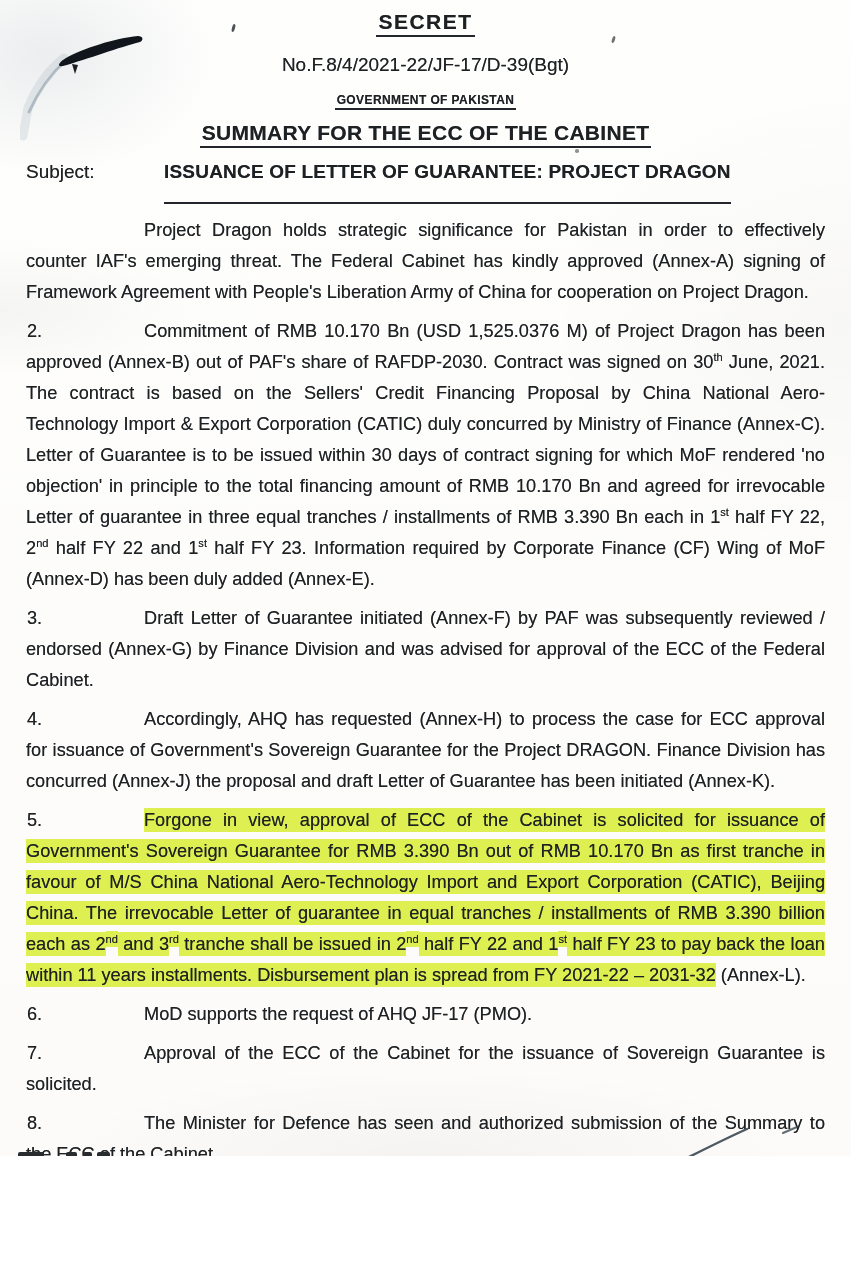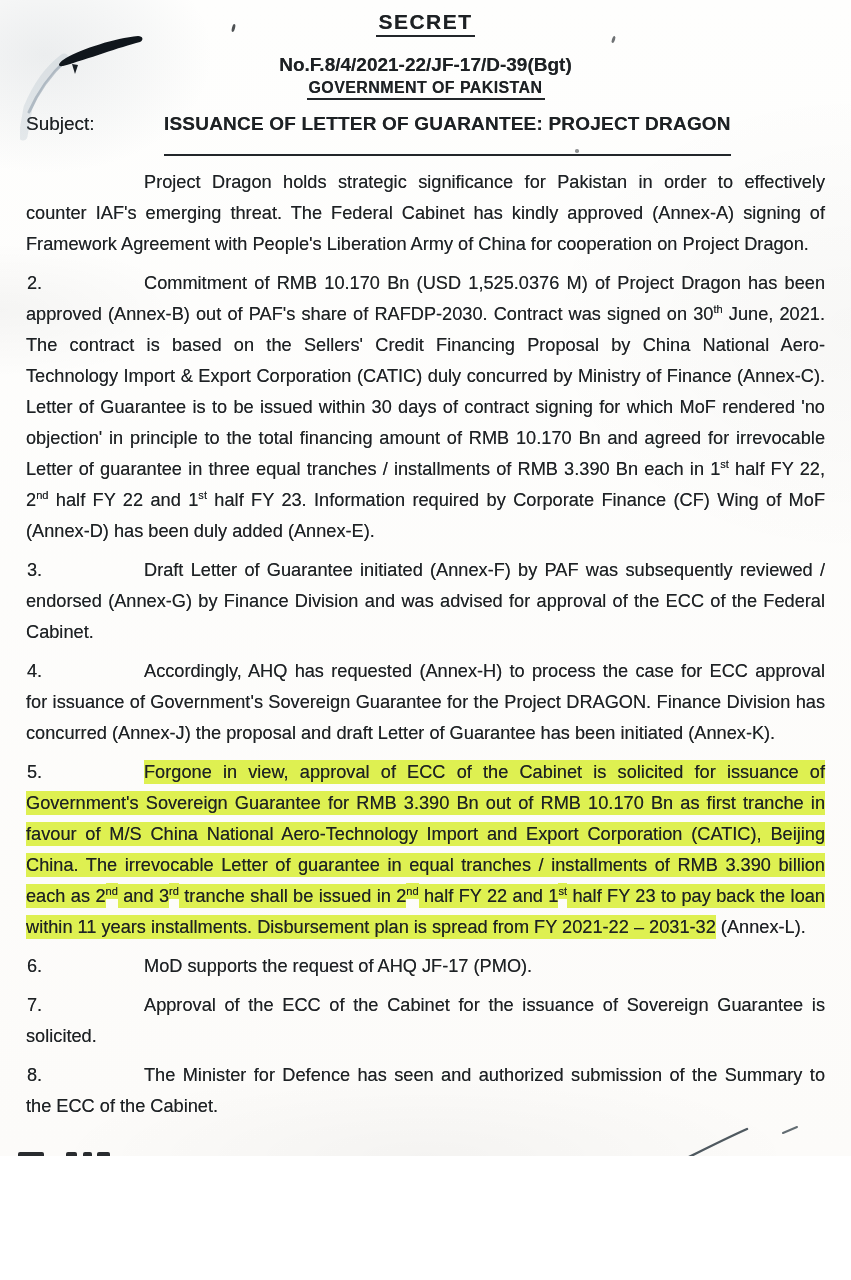--- a/index.html
+++ b/index.html
@@ -17,22 +17,22 @@
       radial-gradient(ellipse 420px 320px at 100% 28%, rgba(0,0,0,.022), transparent 75%),
       radial-gradient(ellipse 500px 120px at 50% 100%, rgba(0,0,0,.03), transparent 75%),
       linear-gradient(#fcfcfb,#faf9f7);
     filter:blur(0.32px) contrast(1.02);
   }
   .txt{text-shadow:0 0 .6px rgba(10,12,14,.6);}
   
   .hdr{text-align:center;}
   .u{border-bottom:2.5px solid #24282c;display:inline-block;padding:0 2px 1px 2px;}
   .secret{margin-top:10px;font-size:21px;font-weight:700;letter-spacing:1.5px;}
-  .refno{margin-top:17px;font-size:19px;font-weight:700;}
-  .org1{margin-top:3px;font-size:16px;font-weight:700;letter-spacing:.4px;}
+  .refno{margin-top:17px;font-size:19px;font-weight:400;}
+  .org1{margin-top:17px;font-size:12px;font-weight:700;letter-spacing:.4px;}
   .org2{margin-top:4px;font-size:20px;font-weight:700;letter-spacing:.4px;}
   .dtitle{margin-top:11px;font-size:21px;font-weight:700;letter-spacing:.3px;}
   
   .subject-row{margin-top:13px;display:flex;align-items:flex-start;font-size:19px;gap:20px;}
   .subject-label{width:118px;flex:0 0 118px;font-weight:400;}
   .subject-text{font-weight:700;border-bottom:2.5px solid #24282c;padding-bottom:19px;letter-spacing:.2px;}
   
   .paras{margin-top:11px;font-size:18.2px;line-height:31px;}
   .para{position:relative;margin-bottom:8px;}
   .pnum{position:absolute;left:1px;top:0;}
@@ -66,20 +66,21 @@
 
   <div class="speck" style="left:232px;top:24px;width:3px;height:8px;transform:rotate(14deg);opacity:.8;"></div>
   <div class="speck" style="left:612px;top:36px;width:3px;height:7px;transform:rotate(18deg);opacity:.65;"></div>
   <div class="speck" style="left:575px;top:149px;width:4px;height:4px;opacity:.5;"></div>
   <div class="speck" style="left:420px;top:16px;width:2px;height:5px;opacity:.4;"></div>
 
   <header class="hdr txt">
     <div class="secret"><span class="u">SECRET</span></div>
     <div class="refno">No.F.8/4/2021-22/JF-17/D-39(Bgt)</div>
     <div class="org1"><span class="u">GOVERNMENT OF PAKISTAN</span></div>
+    <div class="dtitle"><span class="u">SUMMARY FOR THE ECC OF THE CABINET</span></div>
   </header>
 
   <div class="subject-row txt">
     <span class="subject-label">Subject:</span>
     <span class="subject-text">ISSUANCE OF LETTER OF GUARANTEE: PROJECT DRAGON</span>
   </div>
 
   <main class="paras txt">
       <div class="para">
         <span class="pnum"></span>

